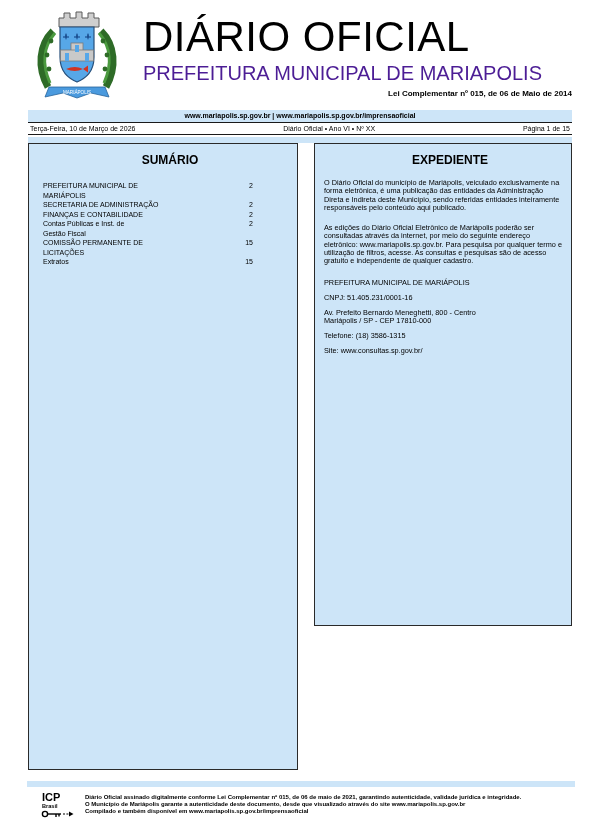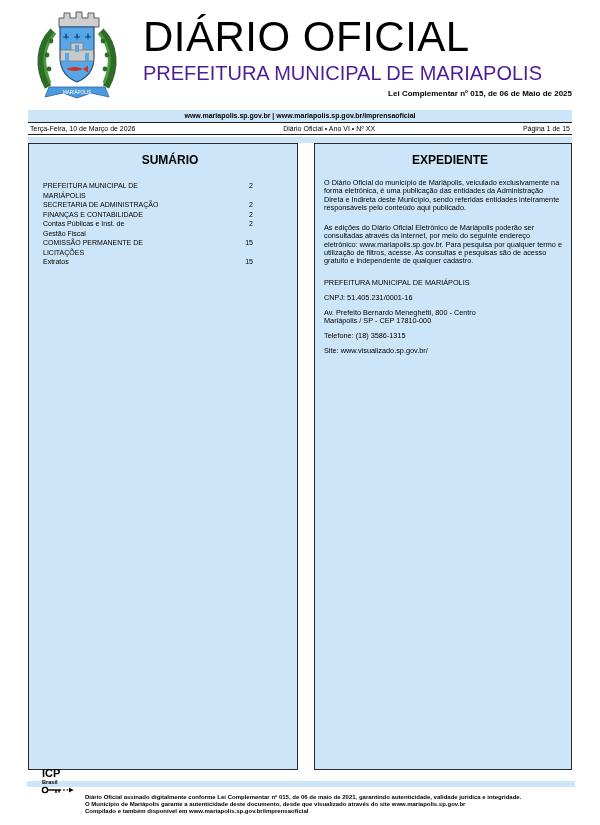--- a/index.html
+++ b/index.html
@@ -20,37 +20,37 @@
     font-size:7px;font-weight:600;text-align:center;line-height:12px;color:#000;}
   .date-row{left:28px;top:122px;width:544px;height:13px;background:#fff;
     border-top:1px solid #1a1a1a;border-bottom:1px solid #1a1a1a;
     display:flex;justify-content:space-between;align-items:center;
     font-size:7px;color:#000;box-sizing:border-box;padding:0 2px;}
   .sub-bar{left:28px;top:137px;width:544px;height:6px;background:#cde5f8;}
 
   
   .box{background:#cde5f8;border:1px solid #2a2a2a;box-sizing:border-box;}
   .box-left{left:28px;top:143px;width:270px;height:627px;}
-  .box-right{left:314px;top:143px;width:258px;height:627px;}
+  .box-right{left:314px;top:143px;width:258px;height:483px;}
   .box-heading{text-align:center;font-weight:bold;font-size:12px;padding-top:9px;color:#000;padding-left:14px;}
 
   .summary-list{margin:14px 44px 0 14px;}
   .summary-row{display:flex;justify-content:space-between;align-items:flex-start;
     font-size:7px;line-height:9.5px;color:#000;}
   .summary-label{white-space:pre-line;max-width:170px;}
   .summary-page{text-align:right;min-width:20px;}
 
   .info-para{margin:12px 9px 0 9px;font-size:7.3px;line-height:8.3px;color:#000;text-align:left;}
   .info-heading{margin-top:13px;}
   .entity-block{margin:13px 9px 0 9px;font-size:7.3px;line-height:8px;color:#000;}
   .entity-line{margin-bottom:7px;white-space:pre-line;}
 
   
   .footer-bar{left:27px;top:781px;width:548px;height:6px;background:#cde5f8;}
-  .icp-logo{left:39px;top:767px;width:42px;height:28px;}
+  .icp-logo{left:39px;top:791px;width:42px;height:28px;}
   .footer-text{left:85px;top:794px;width:505px;font-size:6px;font-weight:bold;line-height:6.8px;color:#000;}
   .footer-line{white-space:nowrap;}
 </style>
 </head>
 <body>
 
 <div class="abs logo">
   <svg width="88" height="98" viewBox="0 0 88 98">
 
     <path d="M20,26 C6,40 4,62 15,82" fill="none" stroke="#2e6b27" stroke-width="7"></path>
@@ -85,21 +85,21 @@
 
     <path d="M33,64 q9,-4 17,0 l5,-3.5 v7 l-5,-3.5 q-8,4 -17,0 z" fill="#d13321"></path>
 
     <path d="M16,82 L72,82 L76,92 L58,88 L44,93 L30,88 L12,92 z" fill="#4a9ade" stroke="#27639b" stroke-width="0.8"></path>
     <text x="44" y="88.6" text-anchor="middle" font-size="4.6" fill="#ffffff" font-family="Liberation Sans, sans-serif">MARIÁPOLIS</text>
   </svg>
 </div>
 
 <div class="abs masthead-title">DIÁRIO OFICIAL</div>
 <div class="abs masthead-subtitle">PREFEITURA MUNICIPAL DE MARIAPOLIS</div>
-<div class="abs law-line">Lei Complementar nº 015, de 06 de Maio de 2025</div>
+<div class="abs law-line">Lei Complementar nº 015, de 06 de Maio de 2014</div>
 
 <div class="abs url-bar">www.mariapolis.sp.gov.br | www.mariapolis.sp.gov.br/imprensaoficial</div>
 
 <div class="abs date-row">
   <span>Terça-Feira, 10 de Março de 2026</span>
   <span>Diário Oficial • Ano VI • Nº XX</span>
   <span>Página 1 de 15</span>
 </div>
 
 <div class="abs sub-bar"></div>
@@ -142,21 +142,21 @@
   <div class="info-para">O Diário Oficial do município de Mariápolis, veiculado exclusivamente na forma eletrônica, é uma publicação das entidades da Administração Direta e Indireta deste Município, sendo referidas entidades inteiramente responsáveis pelo conteúdo aqui publicado.</div>
 
   <div class="info-para">As edições do Diário Oficial Eletrônico de Mariápolis poderão ser consultadas através da internet, por meio do seguinte endereço eletrônico: www.mariapolis.sp.gov.br. Para pesquisa por qualquer termo e utilização de filtros, acesse. As consultas e pesquisas são de acesso gratuito e independente de qualquer cadastro.</div>
 
   <div class="entity-block">
     <div class="entity-line">PREFEITURA MUNICIPAL DE MARIÁPOLIS</div>
     <div class="entity-line">CNPJ: 51.405.231/0001-16</div>
     <div class="entity-line">Av. Prefeito Bernardo Meneghetti, 800 - Centro
 Mariápolis / SP - CEP 17810-000</div>
     <div class="entity-line">Telefone: (18) 3586-1315</div>
-    <div class="entity-line">Site: www.visualizado.sp.gov.br/</div>
+    <div class="entity-line">Site: www.consultas.sp.gov.br/</div>
   </div>
 </div>
 
 <div class="abs footer-bar"></div>
 
 <div class="abs icp-logo">
   <svg width="42" height="28" viewBox="0 0 42 28">
     <text x="3" y="10" font-size="11" font-weight="bold" font-family="Liberation Sans, sans-serif" fill="#000">ICP</text>
     <text x="3" y="16.5" font-size="5.6" font-weight="bold" font-family="Liberation Sans, sans-serif" fill="#000">Brasil</text>
 

